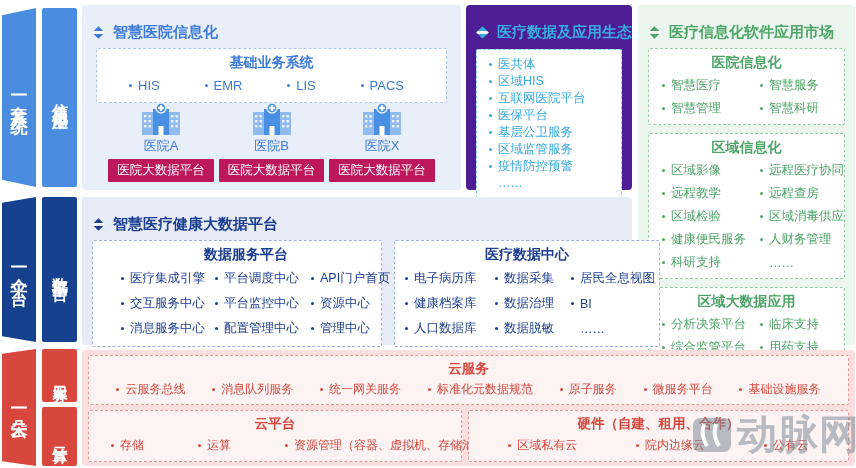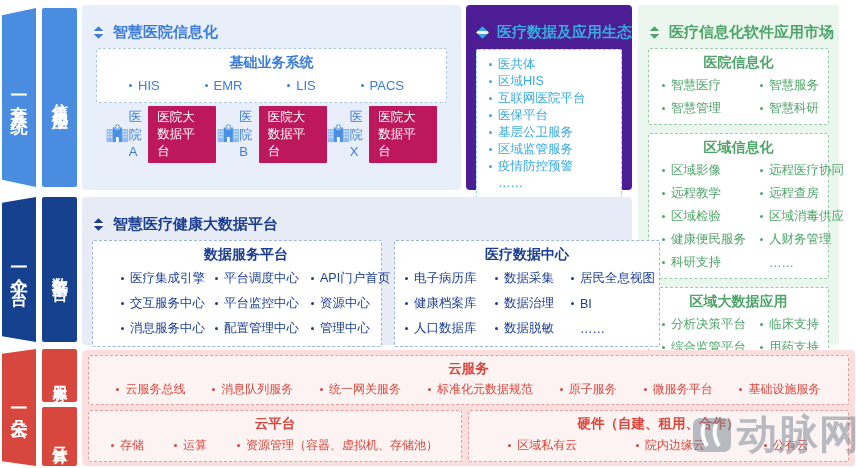--- a/index.html
+++ b/index.html
@@ -30,50 +30,50 @@
   .dbox{background:#fff;border:1px dashed;border-radius:2px;}
   .btitle{text-align:center;font-weight:bold;font-size:14px;padding:5px 0 3px;}
   .it{display:flex;align-items:center;gap:6px;white-space:nowrap;}
   .dot{width:3px;height:3px;border-radius:50%;background:currentColor;flex:0 0 auto;}
   .nob .dot{visibility:hidden;}
   
   .pA{left:82px;top:5px;width:379px;height:185px;background:#e9effa;color:#3d7cd9;}
   .pA .dbox{border-color:#a9c6ef;margin:6px 14px 0;}
   .pA .hrow{display:flex;justify-content:space-between;font-size:13px;padding:3px 42px 9px 32px;}
   .hosp-row{position:absolute;left:24px;right:24px;top:97px;display:flex;justify-content:space-between;}
-  .hosp{display:flex;flex-direction:row;align-items:center;width:110px;justify-content:center;}
+  .hosp{display:flex;flex-direction:column;align-items:center;width:110px;justify-content:center;}
   .hosp .hname{font-size:13px;margin-top:1px;}
   .hosp .badge{margin-top:4px;background:#be185d;color:#fff;font-size:12.5px;padding:3px 9px;border-radius:1px;}
   
   .pB{left:466px;top:5px;width:166px;height:185px;background:#4c1d95;color:#39aade;}
   .pB .dbox{border-color:#86d2f0;margin:7px 10px 0;padding:6px 4px 5px 12px;}
   .pB .it{font-size:12.5px;line-height:17px;}
   
-  .pC{left:638px;top:5px;width:201px;height:340px;background:#ebf6ee;color:#4fa569;}
+  .pC{left:638px;top:5px;width:217px;height:340px;background:#ebf6ee;color:#4fa569;}
   .pC .dbox{border-color:#93cfa6;margin:6px 10px 8px;padding-bottom:7px;}
   .pC .grid2{display:grid;grid-template-columns:98px 1fr;row-gap:6px;padding:2px 4px 0 13px;font-size:12.5px;}
   
   .pD{left:82px;top:197px;width:550px;height:148px;background:#e6ebf6;color:#1c3e90;}
   .pD .boxes{display:flex;gap:12px;margin:6px 10px 0;}
   .pD .dbox{border-color:#9db4e0;padding-bottom:9px;}
   .pD .b1{width:270px;flex:0 0 auto;padding-left:18px;}
   .pD .b2{flex:1;}
   .grid3{display:grid;row-gap:8px;padding:3px 4px 0 10px;font-size:12.5px;}
   .b1 .grid3{grid-template-columns:94px 96px 1fr;}
   .b2 .grid3{grid-template-columns:90px 76px 1fr;}
   
   .pE{left:82px;top:350px;width:773px;height:116px;background:#fadfde;color:#d8473d;padding:0;}
   .pE .inner{padding:5px 6px 6px;}
   .pE .dbox{background:#fdf3f2;border-color:#e69c96;}
   .pE .btitle{font-size:13.5px;padding:4px 0 1px;}
   .svc .srow{display:flex;justify-content:space-around;font-size:12px;padding:2px 14px 6px;}
   .row2{display:flex;gap:6px;margin-top:5px;}
   .bplat{width:372px;flex:0 0 auto;}
   .bhard{flex:1;}
-  .prow{display:flex;font-size:12px;padding:3px 10px 7px 22px;gap:30px;}
+  .prow{display:flex;font-size:12px;padding:3px 10px 7px 22px;gap:54px;}
   .hrow2{display:flex;justify-content:space-around;font-size:12px;padding:3px 10px 7px;}
   
   .wm{position:absolute;right:-4px;bottom:6px;display:flex;align-items:center;gap:4px;
     color:rgba(125,138,152,.55);font-weight:bold;font-size:40px;letter-spacing:1px;pointer-events:none;}
 </style>
 </head>
 <body>
 
 <div class="stage">
 

